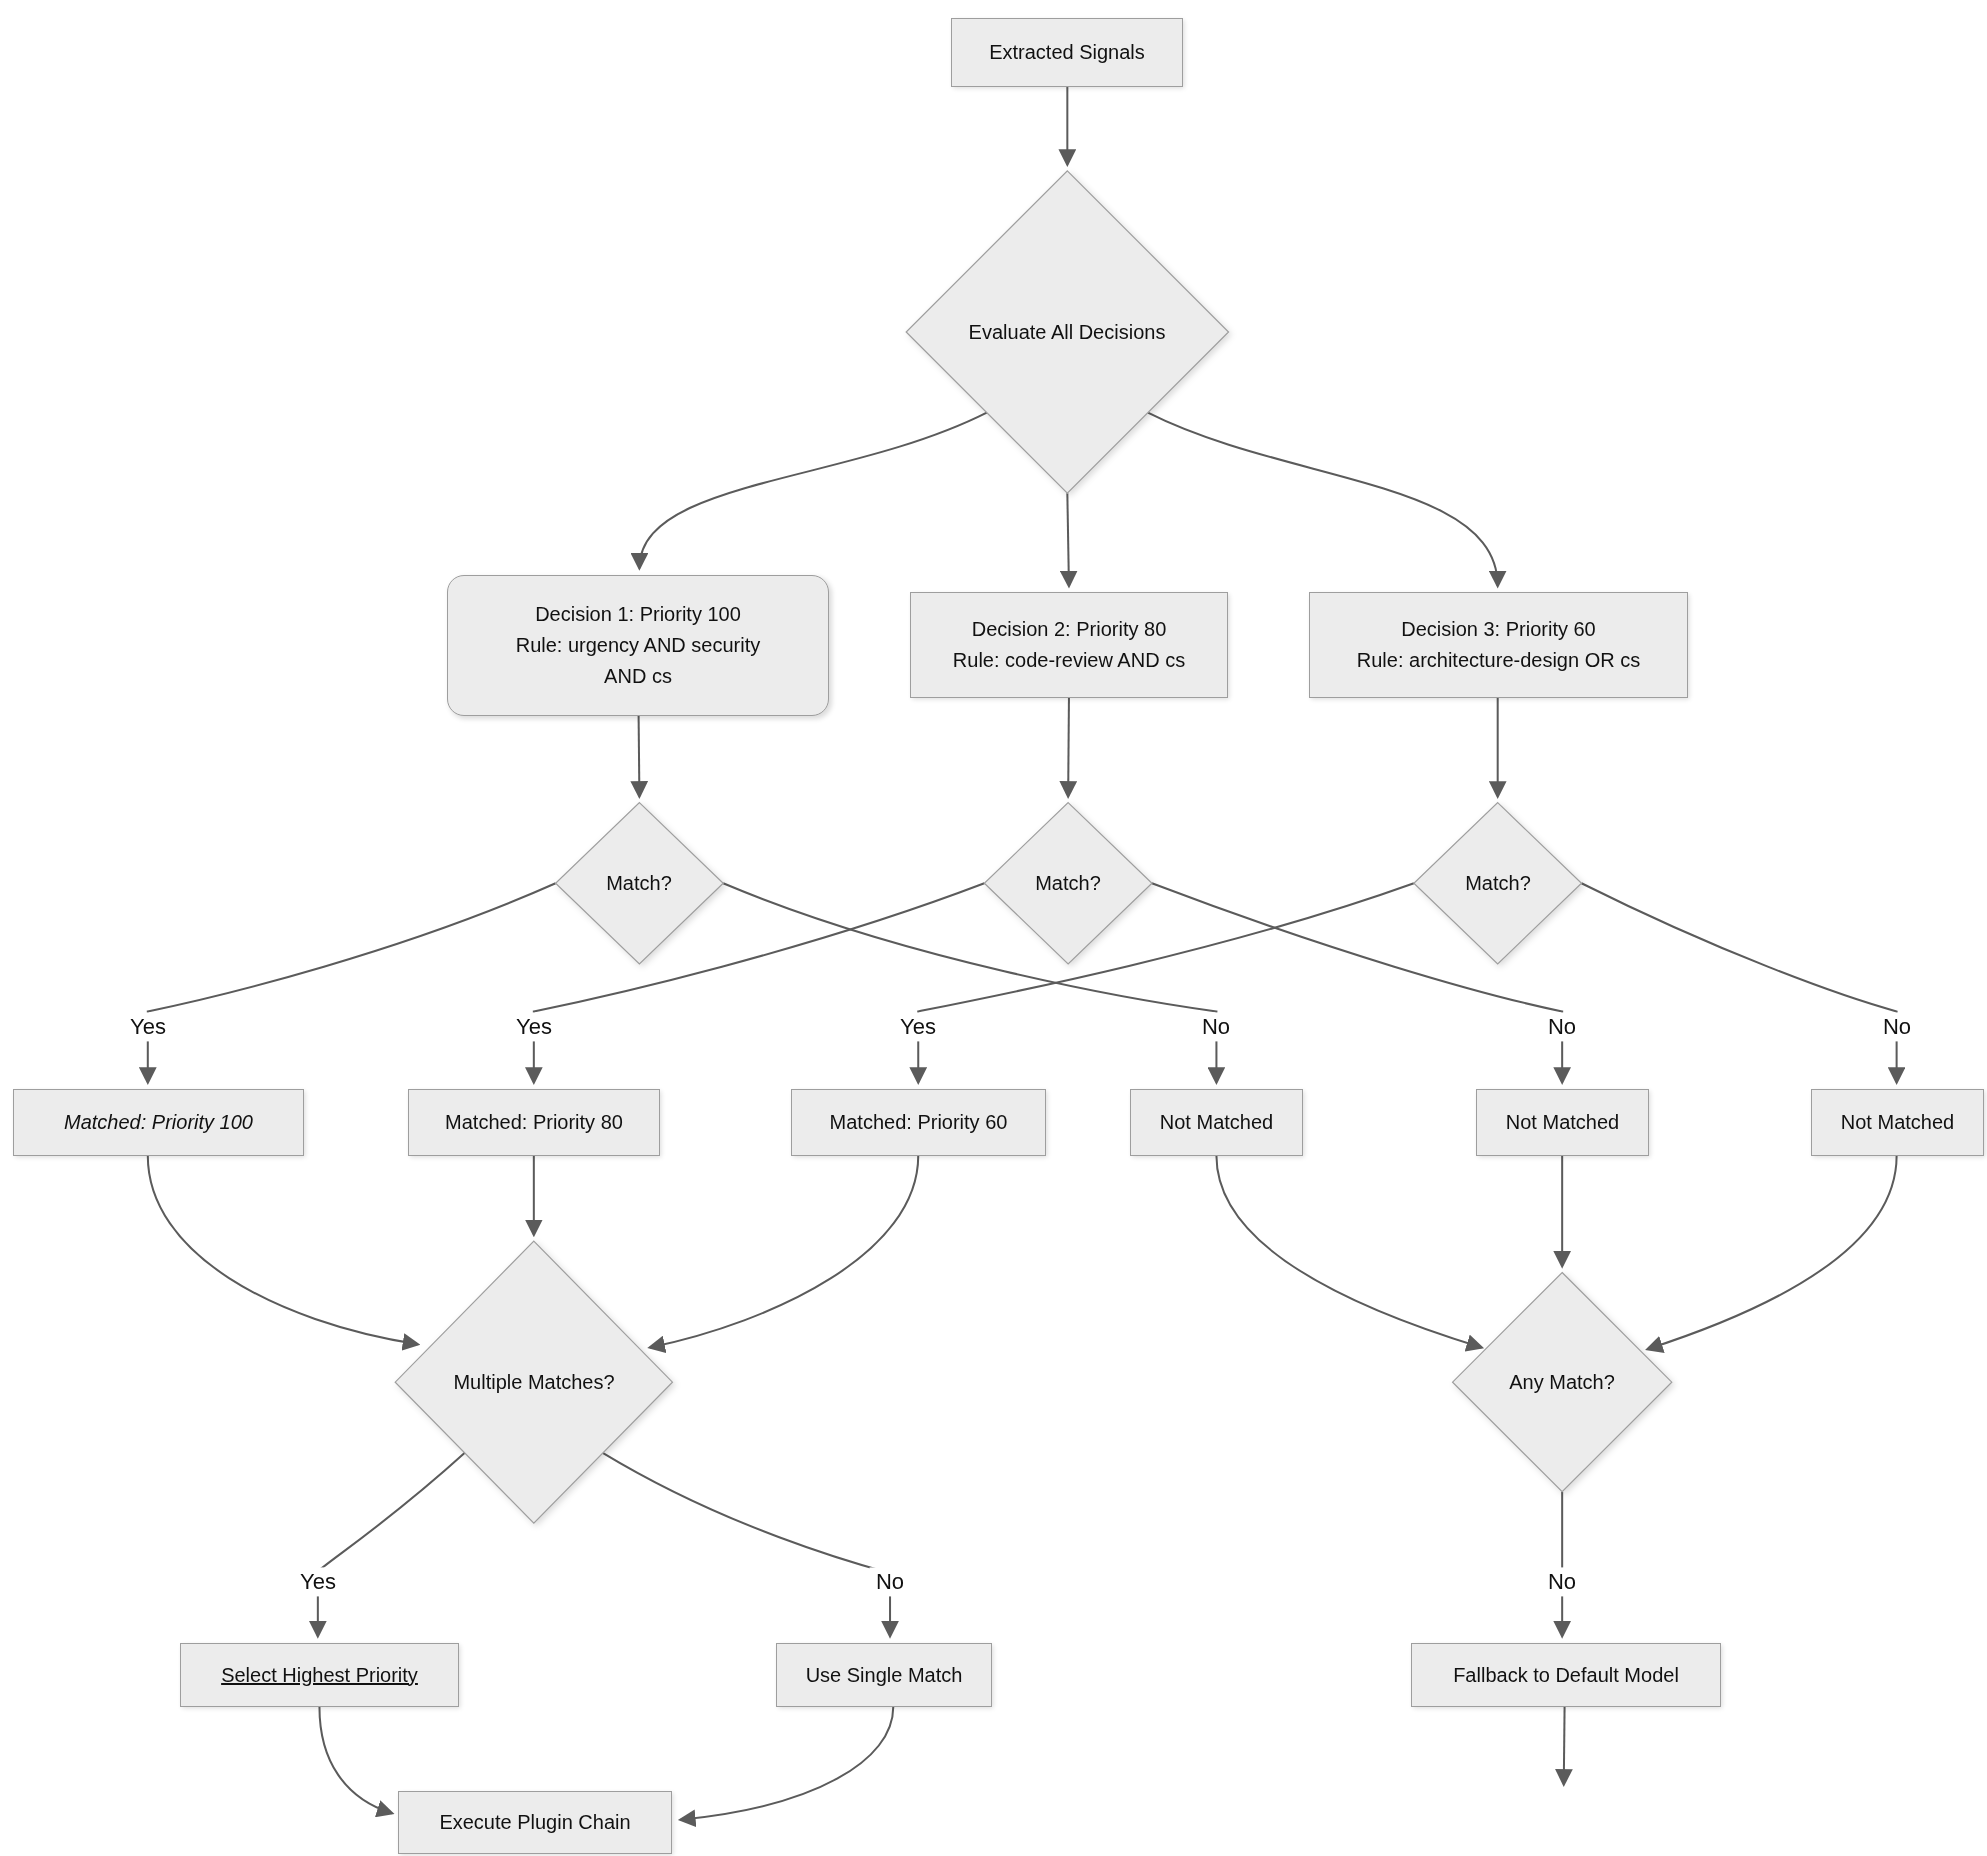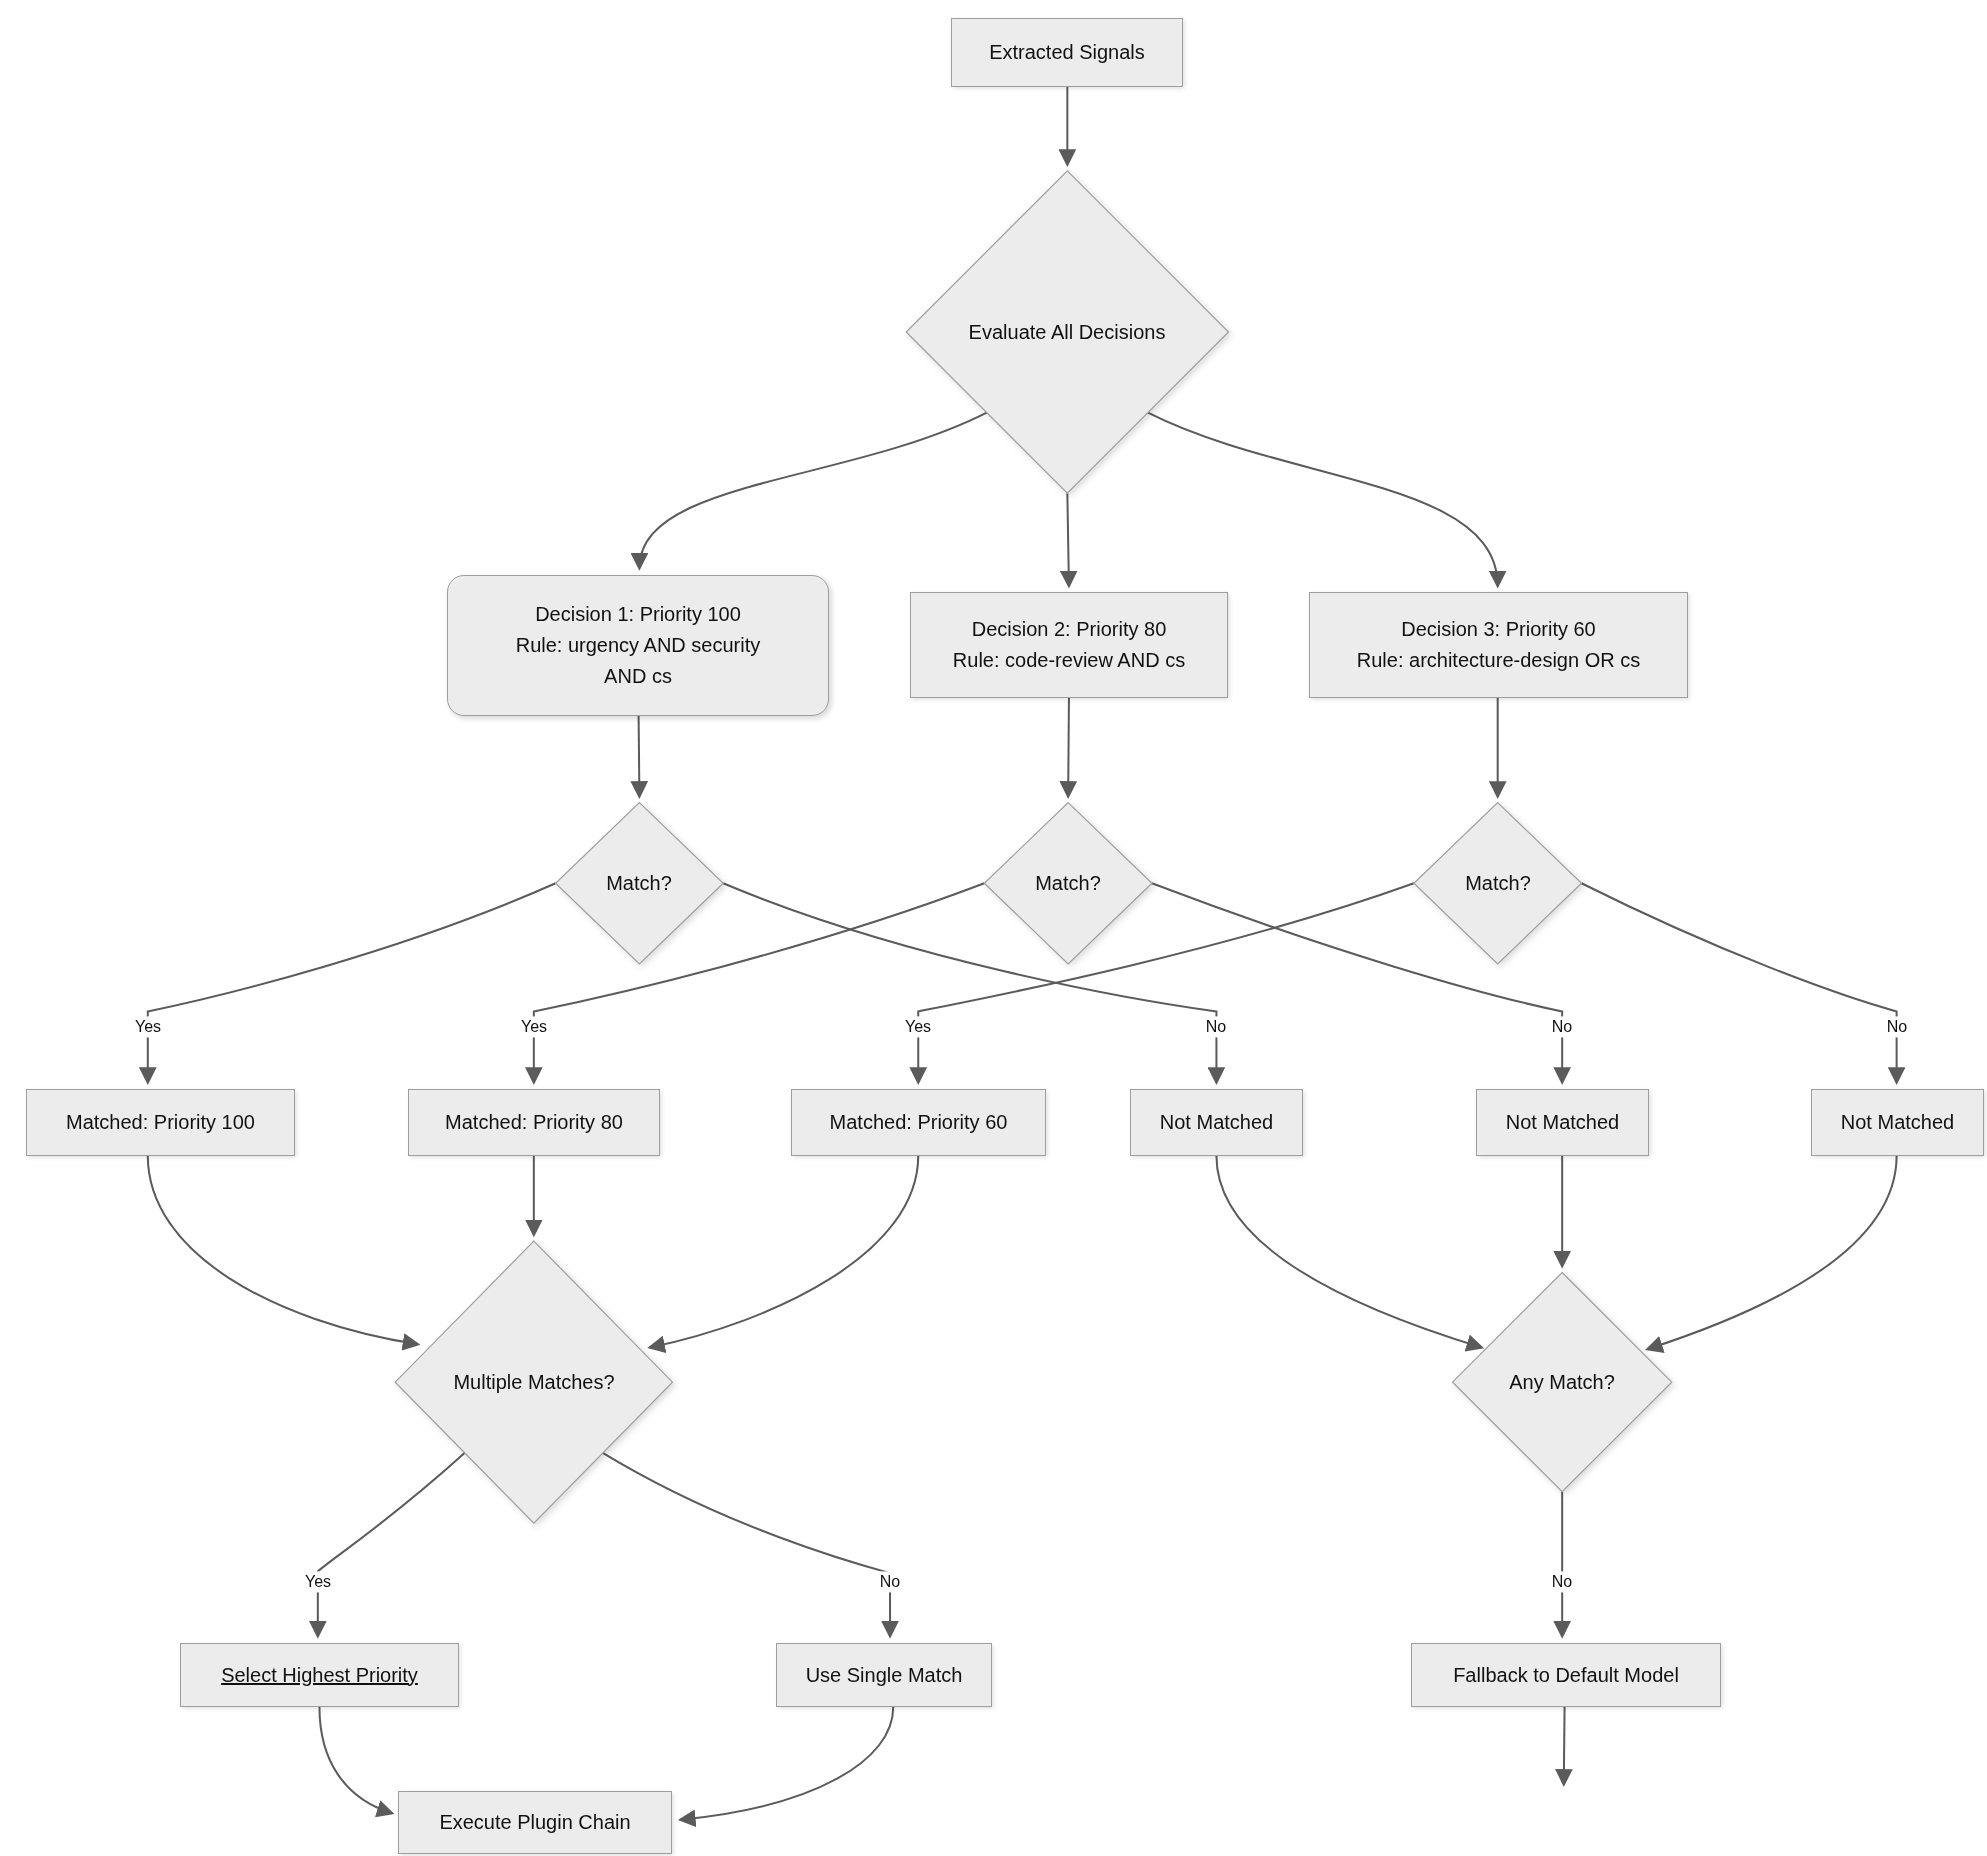--- a/index.html
+++ b/index.html
@@ -37,21 +37,21 @@
   .dlabel {
     position: absolute;
     transform: translate(-50%, -50%);
     font-size: 20px;
     text-align: center;
     white-space: nowrap;
   }
   .elabel {
     position: absolute;
     transform: translate(-50%, -50%);
-    font-size: 16px;
+    font-size: 22px;
     background: #ffffff;
     padding: 1.6px 6.4px;
     white-space: nowrap;
   }
 </style>
 </head>
 <body>
 
 <div class="canvas">
 
@@ -104,21 +104,21 @@
   <div class="node" style="left:951px; top:18px; width:232px; height:69px;">Extracted Signals</div>
 
   <div class="node" style="left:447px; top:575px; width:382px; height:141px;border-radius:17px;">Decision 1: Priority 100
 Rule: urgency AND security
 AND cs</div>
   <div class="node" style="left:910px; top:592px; width:318px; height:106px;">Decision 2: Priority 80
 Rule: code-review AND cs</div>
   <div class="node" style="left:1309px; top:592px; width:379px; height:106px;">Decision 3: Priority 60
 Rule: architecture-design OR cs</div>
 
-  <div class="node" style="left:26px; top:1089px; width:269px; height:67px;">Matched: Priority 100</div>
+  <div class="node" style="left:13px; top:1089px; width:291px; height:67px;font-style:italic;">Matched: Priority 100</div>
   <div class="node" style="left:408px; top:1089px; width:252px; height:67px;">Matched: Priority 80</div>
   <div class="node" style="left:791px; top:1089px; width:255px; height:67px;">Matched: Priority 60</div>
   <div class="node" style="left:1130px; top:1089px; width:173px; height:67px;">Not Matched</div>
   <div class="node" style="left:1476px; top:1089px; width:173px; height:67px;">Not Matched</div>
   <div class="node" style="left:1811px; top:1089px; width:173px; height:67px;">Not Matched</div>
 
   <div class="node" style="left:180px; top:1643px; width:279px; height:64px;text-decoration:underline;">Select Highest Priority</div>
   <div class="node" style="left:776px; top:1643px; width:216px; height:64px;">Use Single Match</div>
   <div class="node" style="left:1411px; top:1643px; width:310px; height:64px;">Fallback to Default Model</div>
 

